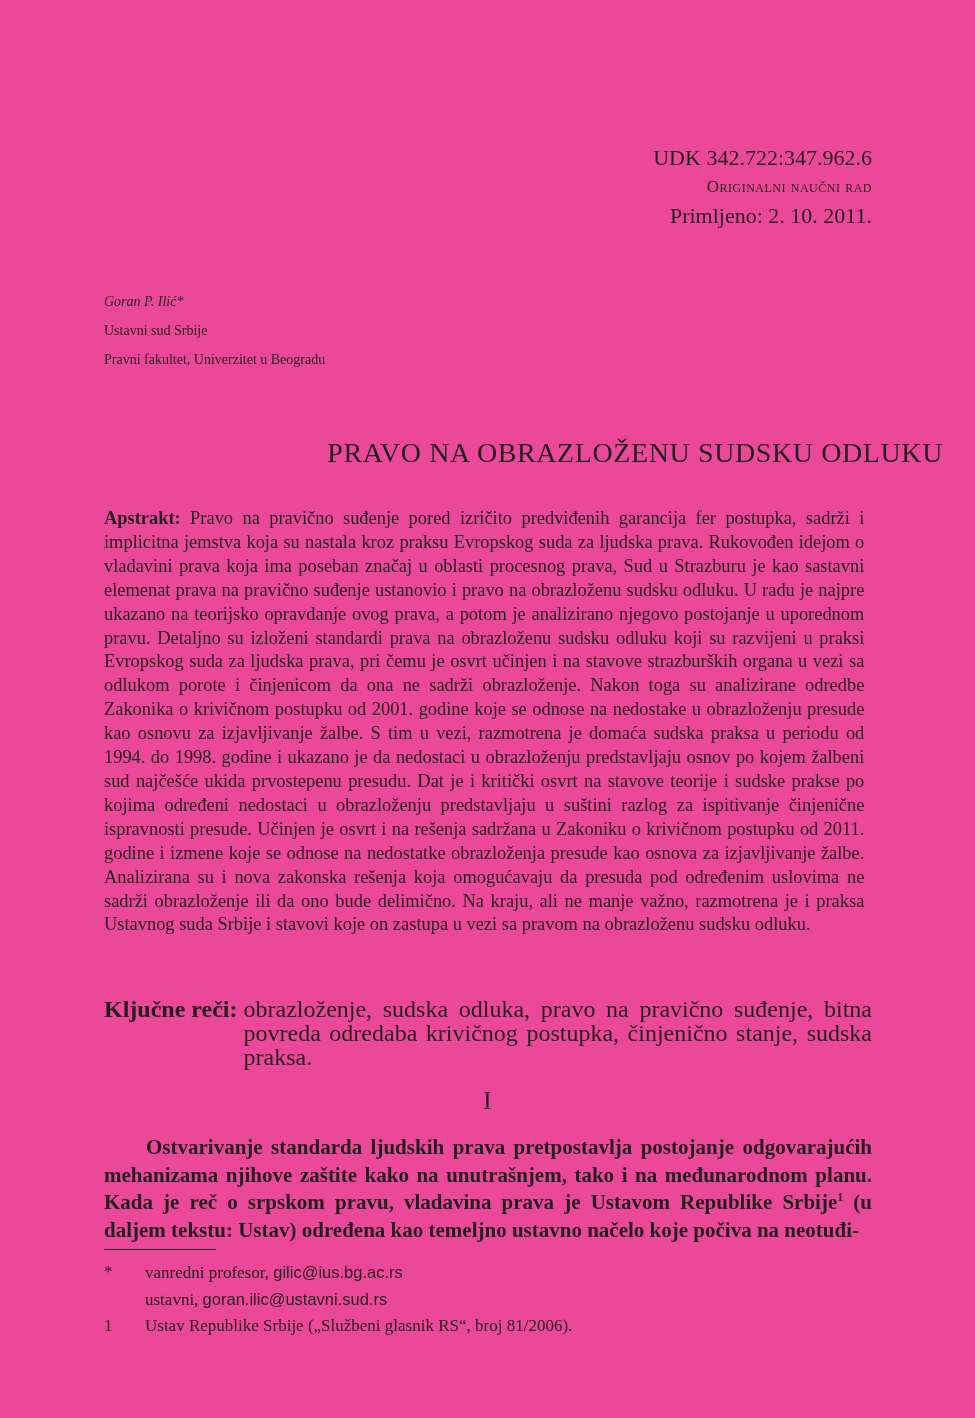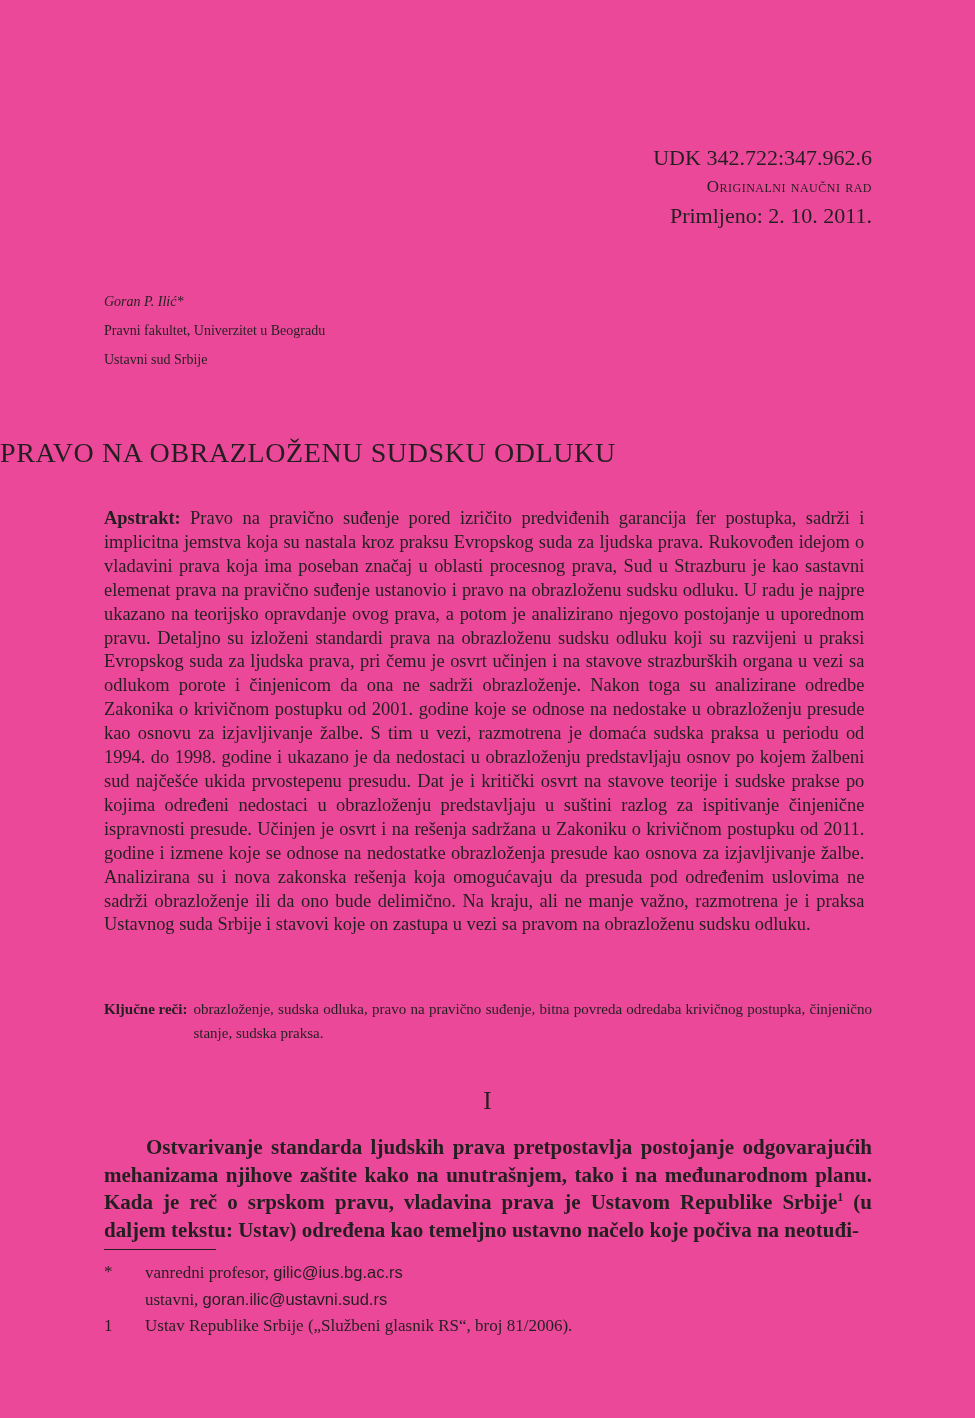--- a/index.html
+++ b/index.html
@@ -6,30 +6,30 @@
   body { width: 975px; height: 1418px; position: relative; overflow: hidden;
          font-family: "Liberation Serif", "DejaVu Serif", serif; color: #231f20; }
   .page { position: absolute; left: 0; top: 0; width: 975px; height: 1418px; background: #ec4899; }
 
   .meta { position: absolute; right: 103px; top: 143px; text-align: right; font-size: 22px; line-height: 29px; }
   .meta .type { font-variant: small-caps; font-size: 17px; letter-spacing: 0.5px; }
 
   .author { position: absolute; left: 104px; top: 287px; font-size: 14px; line-height: 29px; }
   .author .name { font-style: italic; }
 
-  .title { position: absolute; left: 0; width: 943px; top: 437px; text-align: left;
+  .title { position: absolute; left: 0; width: 943px; top: 437px; text-align: right;
            font-size: 28px; font-weight: normal; letter-spacing: 0.6px; margin: 0; }
 
   .abstract { position: absolute; left: 104px; width: 768px; top: 506px;
               font-size: 18.6px; line-height: 23.9px; text-align: justify; margin: 0;
               transform: scaleX(0.99); transform-origin: left top; }
   .abstract b, .keywords b { font-weight: bold; }
 
   .keywords { position: absolute; left: 104px; width: 768px; top: 997px;
-              font-size: 15px; line-height: 24px; display: flex; }
+              font-size: 24px; line-height: 24px; display: flex; }
   .keywords .kw-label { white-space: nowrap; padding-right: 6px; }
   .keywords .kw-text { text-align: justify; }
 
   .section-num { position: absolute; left: 0; width: 975px; top: 1087px; text-align: center; font-size: 25px; }
 
   .body-text { position: absolute; left: 104px; width: 768px; top: 1134px;
                font-size: 21px; line-height: 27.5px; text-align: justify; margin: 0; text-indent: 42px; font-weight: bold; }
   .body-text sup { font-size: 12px; vertical-align: 8px; line-height: 0; }
 
   .fn-rule { position: absolute; left: 104px; top: 1249px; width: 112px; height: 0; border-top: 1.5px solid #231f20; }
@@ -45,22 +45,22 @@
 <div class="page">
 
   <div class="meta">
     <div>UDK 342.722:347.962.6</div>
     <div class="type">Originalni naučni rad</div>
     <div>Primljeno: 2. 10. 2011.</div>
   </div>
 
   <div class="author">
     <div class="name">Goran P. Ilić*</div>
+    <div>Ustavni sud Srbije</div>
     <div>Pravni fakultet, Univerzitet u Beogradu</div>
-    <div>Ustavni sud Srbije</div>
   </div>
 
   <h1 class="title">PRAVO NA OBRAZLOŽENU SUDSKU ODLUKU</h1>
 
   <p class="abstract"><b>Apstrakt:</b> <span>Pravo na pravično suđenje pored izričito predviđenih garancija fer postupka, sadrži i implicitna jemstva koja su nastala kroz praksu Evropskog suda za ljudska prava. Rukovođen idejom o vladavini prava koja ima poseban značaj u oblasti procesnog prava, Sud u Strazburu je kao sastavni elemenat prava na pravično suđenje ustanovio i pravo na obrazloženu sudsku odluku. U radu je najpre ukazano na teorijsko opravdanje ovog prava, a potom je analizirano njegovo postojanje u uporednom pravu. Detaljno su izloženi standardi prava na obrazloženu sudsku odluku koji su razvijeni u praksi Evropskog suda za ljudska prava, pri čemu je osvrt učinjen i na stavove strazburških organa u vezi sa odlukom porote i činjenicom da ona ne sadrži obrazloženje. Nakon toga su analizirane odredbe Zakonika o krivičnom postupku od 2001. godine koje se odnose na nedostake u obrazloženju presude kao osnovu za izjavljivanje žalbe. S tim u vezi, razmotrena je domaća sudska praksa u periodu od 1994. do 1998. godine i ukazano je da nedostaci u obrazloženju predstavljaju osnov po kojem žalbeni sud najčešće ukida prvostepenu presudu. Dat je i kritički osvrt na stavove teorije i sudske prakse po kojima određeni nedostaci u obrazloženju predstavljaju u suštini razlog za ispitivanje činjenične ispravnosti presude. Učinjen je osvrt i na rešenja sadržana u Zakoniku o krivičnom postupku od 2011. godine i izmene koje se odnose na nedostatke obrazloženja presude kao osnova za izjavljivanje žalbe. Analizirana su i nova zakonska rešenja koja omogućavaju da presuda pod određenim uslovima ne sadrži obrazloženje ili da ono bude delimično. Na kraju, ali ne manje važno, razmotrena je i praksa Ustavnog suda Srbije i stavovi koje on zastupa u vezi sa pravom na obrazloženu sudsku odluku.</span></p>
 
   <div class="keywords">
     <b class="kw-label">Ključne reči:</b>
     <span class="kw-text">obrazloženje, sudska odluka, pravo na pravično suđenje, bitna povreda odredaba krivičnog postupka, činjenično stanje, sudska praksa.</span>
   </div>

